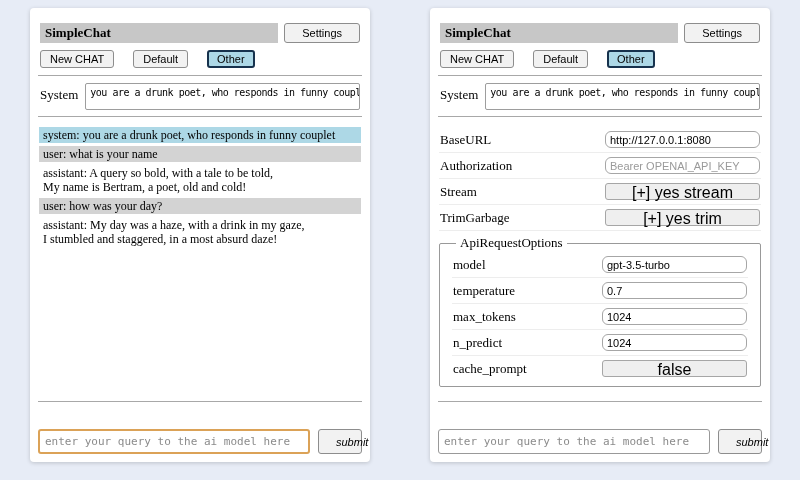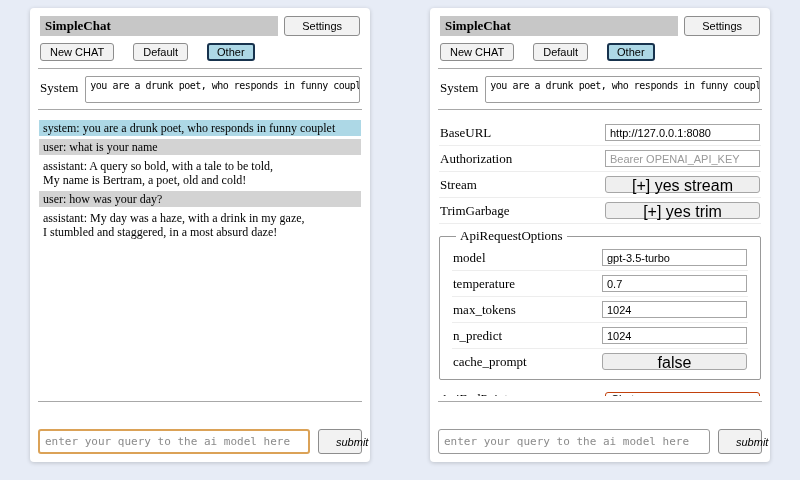--- a/index.html
+++ b/index.html
@@ -8,21 +8,21 @@
          font-family:"Liberation Serif", serif; }
 
   .panel { position:absolute; top:8px; width:340px; height:454px;
            background:#ffffff; border-radius:4px;
            box-shadow:0 1px 4px rgba(0,0,0,.18);
            padding:6px 8px 8px; display:flex; flex-direction:column; }
   .panel-left  { left:30px; }
   .panel-right { left:430px; }
 
   
-  .hdr { display:flex; gap:6px; align-items:stretch; margin:2px 2px 7px; }
+  .hdr { display:flex; gap:6px; align-items:stretch; margin:9px 2px 7px; }
   .titlebar { flex:1; background:#c7c7c7; font-weight:bold; font-size:13px;
               font-family:"Liberation Serif",serif; padding:2px 5px; color:#000; }
   .btn { font-family:"Liberation Sans",sans-serif; font-size:11px; color:#000;
          background:#f2f2f2; border:1px solid #8d8d8d; border-radius:3px;
          padding:1px 17px; cursor:pointer; white-space:nowrap; }
 
   
   .sessions { display:flex; gap:19px; margin:0 2px 2px; }
   .session-btn { padding:2px 9px; }
   .session-btn.active { background:#add8e6; border:2px solid #17324d; padding:1px 8px; }
@@ -42,21 +42,21 @@
   .msg { font-size:12px; line-height:14px; padding:1px 4px; margin-bottom:3px;
          white-space:pre-line; color:#000; }
   .msg-system { background:#add8e6; }
   .msg-user   { background:#d3d3d3; }
   .msg-assistant { background:transparent; }
 
   
   .srow { display:flex; justify-content:space-between; align-items:center;
           padding:4px 1px; border-bottom:1px solid #ededed; }
   .slabel { font-size:13px; color:#000; }
-  .sinput { width:155px; height:17px; border:1px solid #a6a6a6; border-radius:0;
+  .sinput { width:155px; height:17px; border:1px solid #a6a6a6; border-radius:6px;
             font-family:"Liberation Sans",sans-serif; font-size:11px;
             padding:0 4px; color:#000; background:#fff; }
   .sinput::placeholder { color:#9a9a9a; }
   .sbtn { width:155px; height:17px; background:#efefef; border:1px solid #a6a6a6;
           border-radius:3px; font-family:"Liberation Sans",sans-serif;
           font-size:16px; color:#000; cursor:pointer; }
   .sselect { width:155px; height:15px; border:1px solid #c2410c; border-radius:3px;
              background:#fff; display:flex; 
              justify-content:space-between; padding:0 5px; cursor:pointer;
              font-family:"Liberation Sans",sans-serif; font-size:11px; color:#000; }

